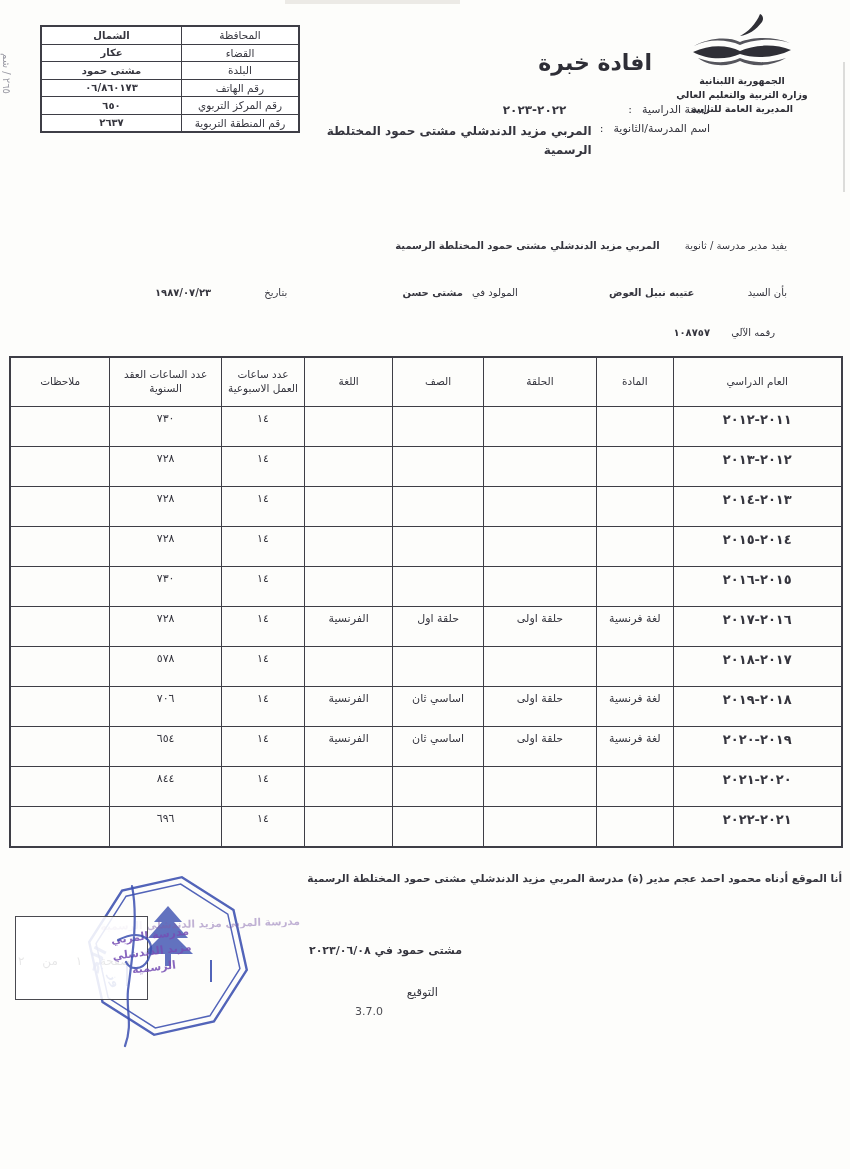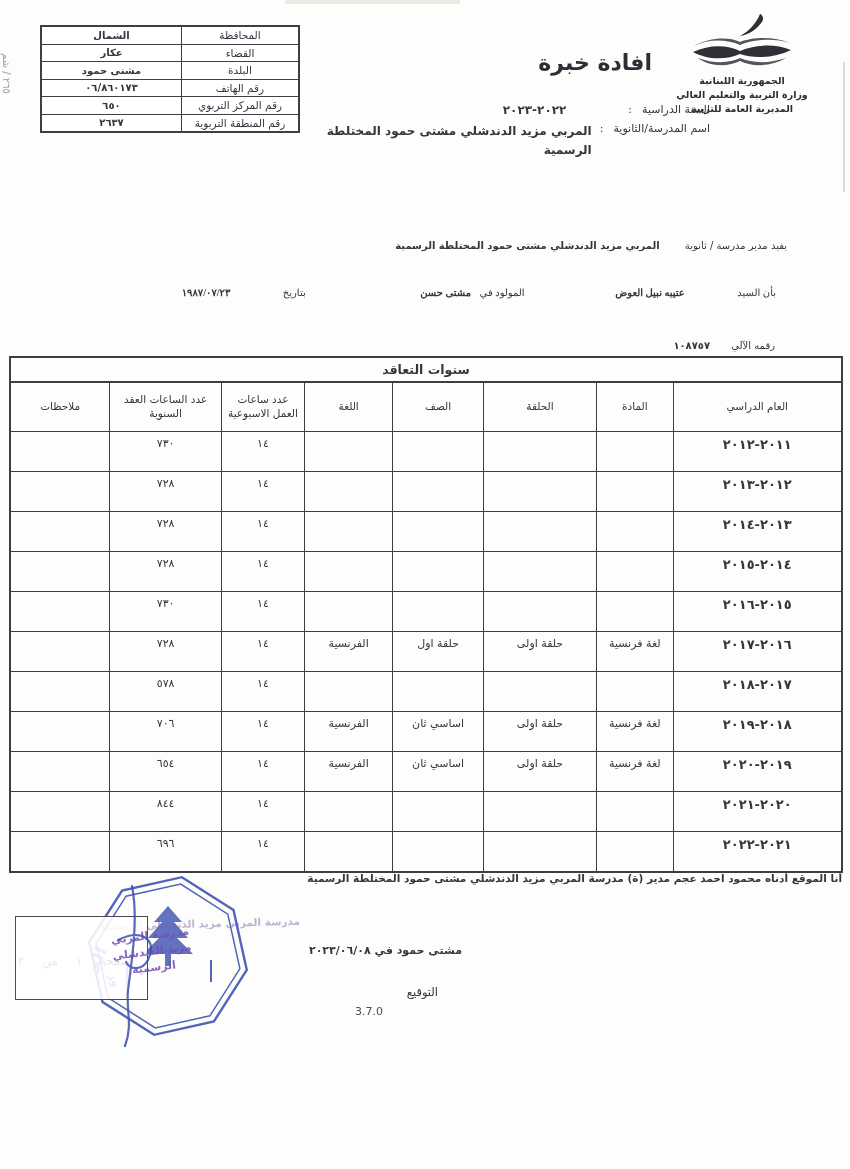--- a/index.html
+++ b/index.html
@@ -31,25 +31,25 @@
   .kv-line .lbl{display:inline-block;}
   .kv-line .colon{margin:0 10px 0 8px;}
   .kv-value{font-weight:bold;font-size:12px;}
   .school-name-value{width:285px;white-space:normal;line-height:1.55;}
 
   
   .stmt{position:absolute;font-size:10px;white-space:nowrap;}
   .stmt .b{font-weight:bold;}
   .stmt1{right:63px;top:240px;}
   .stmt1 .b{margin-right:22px;}
-  .stmt2{right:74px;top:287px;font-family:Liberation Serif, serif;}
+  .stmt2{right:63px;top:287px;}
   .stmt2 .g1{margin-left:50px;}  .stmt2 .g2{margin-left:88px;}
   .stmt2 .g3{margin-left:6px;}   .stmt2 .g4{margin-left:112px;}
   .stmt2 .g5{margin-left:50px;}
-  .stmt3{right:75px;top:327px;margin-top:13px;}
+  .stmt3{right:75px;top:327px;}
   .stmt3 .b{margin-right:18px;letter-spacing:1px;}
 
   
   .contract{position:absolute;left:9px;top:356px;width:834px;border-collapse:collapse;table-layout:fixed;border:2.5px solid #3e3e46;}
   .contract td,.contract th{border:1.5px solid #3e3e46;text-align:center;font-size:11px;font-weight:normal;color:#35353e;}
   .contract .title-row td{height:21px;font-weight:bold;font-size:12.5px;border-bottom:2px solid #3e3e46;}
   .contract .head-row th{height:46px;font-size:10.5px;vertical-align:middle;padding:1px 2px;line-height:1.3;}
   .contract tbody td{height:33px;vertical-align:top;padding-top:5px;}
   .contract tbody .year-cell{font-weight:bold;letter-spacing:1px;font-size:13px;}
 
@@ -152,23 +152,20 @@
       <col style="width:20.3%">
         <col style="width:9.2%">
         <col style="width:13.6%">
         <col style="width:10.9%">
       <col style="width:10.6%">
         <col style="width:10%">
         <col style="width:13.4%">
         <col style="width:12%">
     </colgroup>
     <thead>
-      <tr class="title-row">
-        <td colspan="8">سنوات التعاقد</td>
-      </tr>
       <tr class="head-row">
           <th>العام الدراسي</th>
           <th>المادة</th>
           <th>الحلقة</th>
           <th>الصف</th>
           <th>اللغة</th>
           <th>عدد ساعات العمل الاسبوعية</th>
           <th>عدد الساعات العقد السنوية</th>
           <th>ملاحظات</th>
         </tr>

